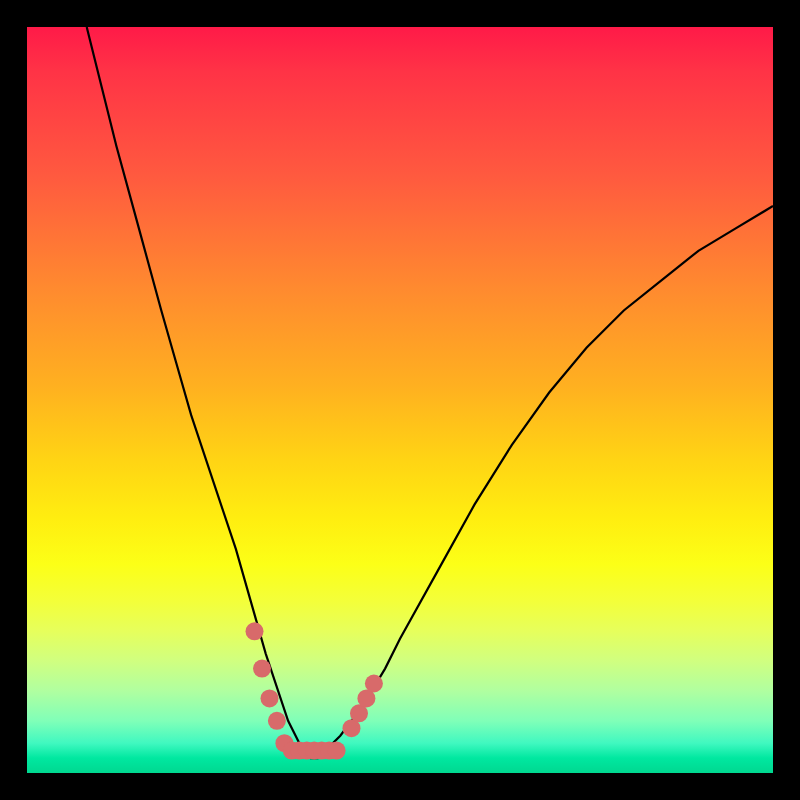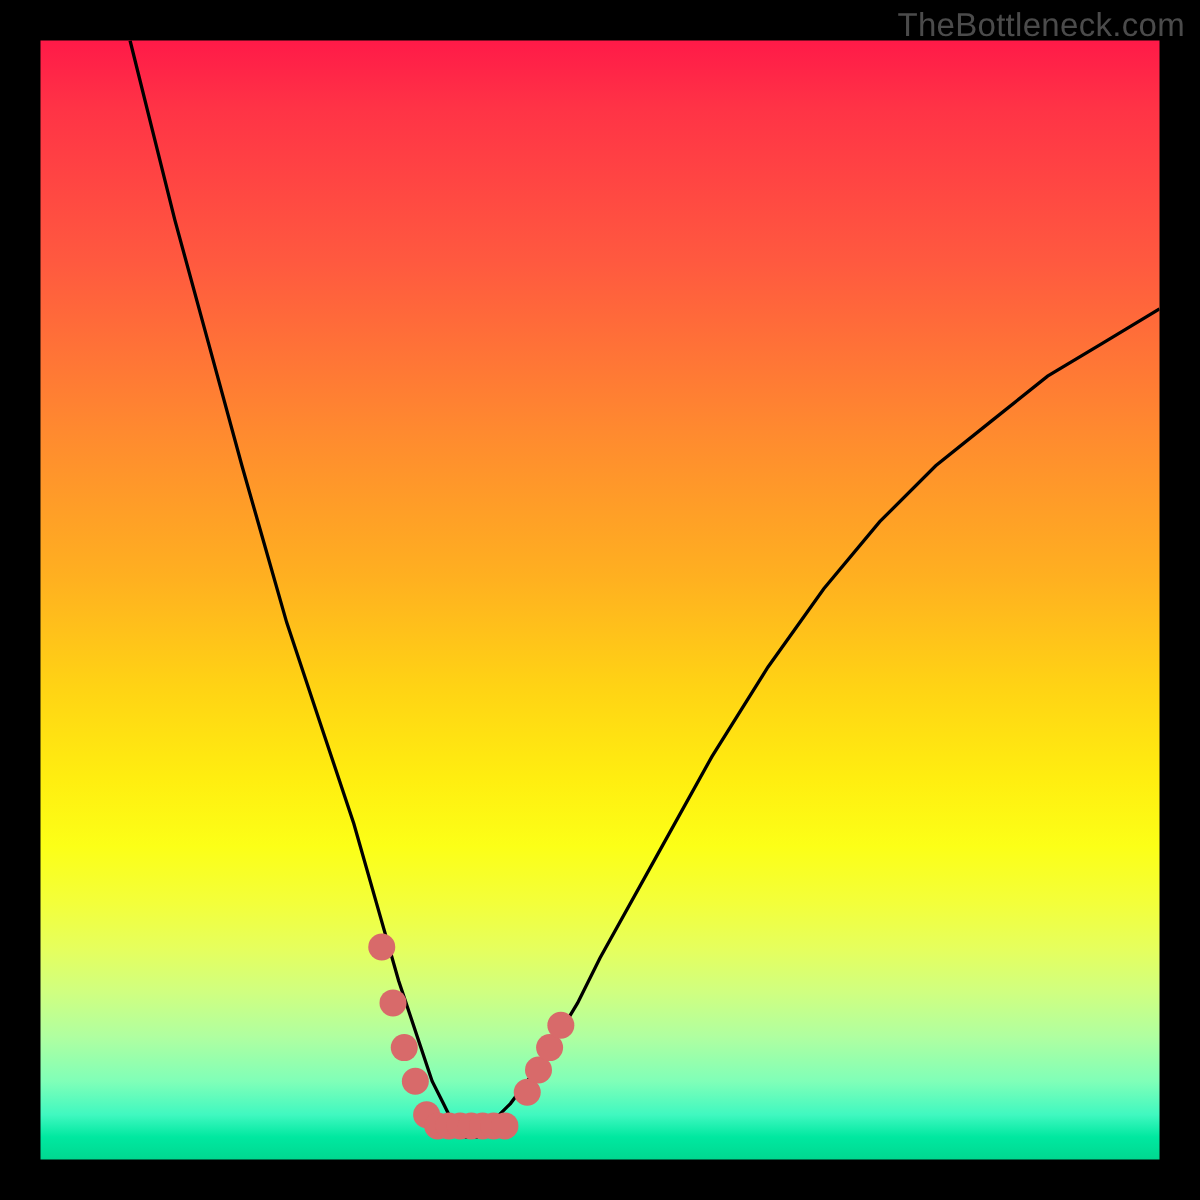--- a/index.html
+++ b/index.html
@@ -83,14 +83,13 @@
           <circle cx="294.7" cy="723.6" r="9" fill="#d86a6a"></circle>
           <circle cx="302.1" cy="723.6" r="9" fill="#d86a6a"></circle>
           <circle cx="309.6" cy="723.6" r="9" fill="#d86a6a"></circle>
           <circle cx="324.5" cy="701.2" r="9" fill="#d86a6a"></circle>
           <circle cx="332.0" cy="686.3" r="9" fill="#d86a6a"></circle>
           <circle cx="339.4" cy="671.4" r="9" fill="#d86a6a"></circle>
           <circle cx="346.9" cy="656.5" r="9" fill="#d86a6a"></circle>
         </g>
     </svg>
   </div>
-  <div class="watermark">TheBottleneck.com</div>
 </div>
 
 </body></html>

